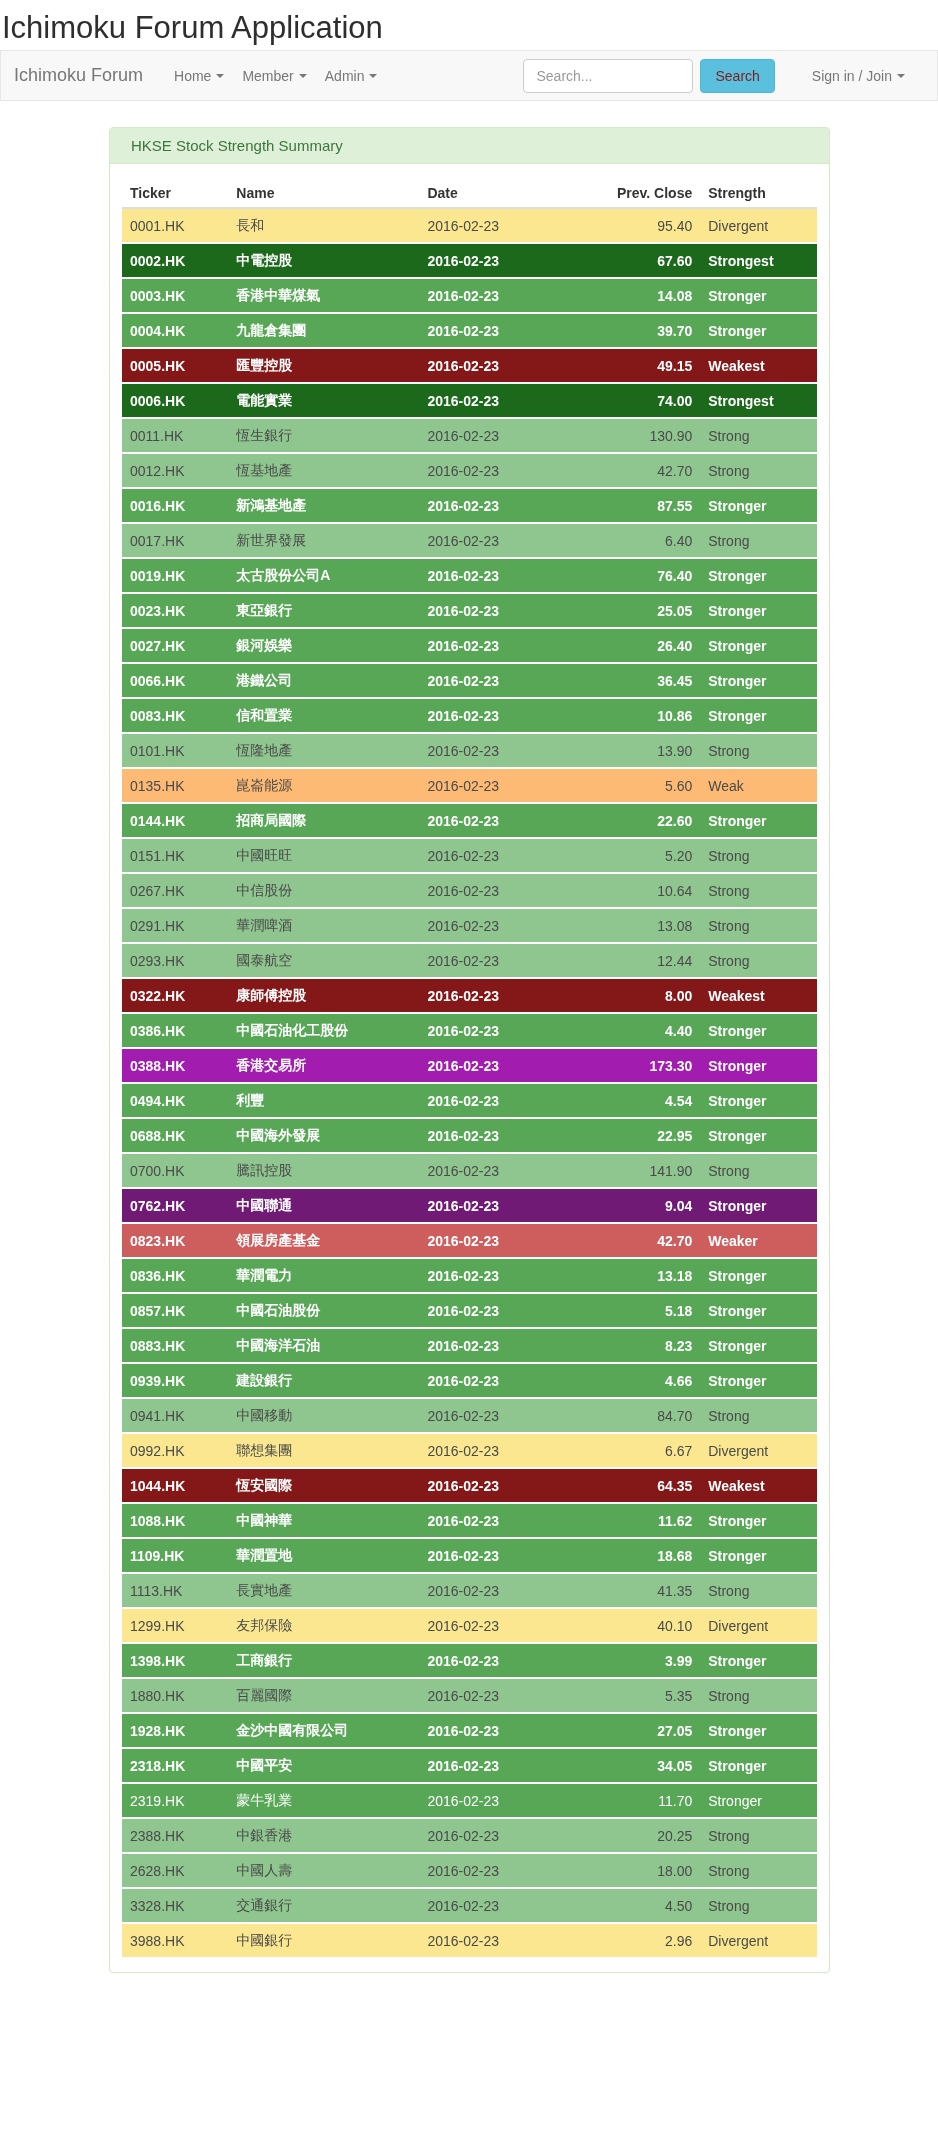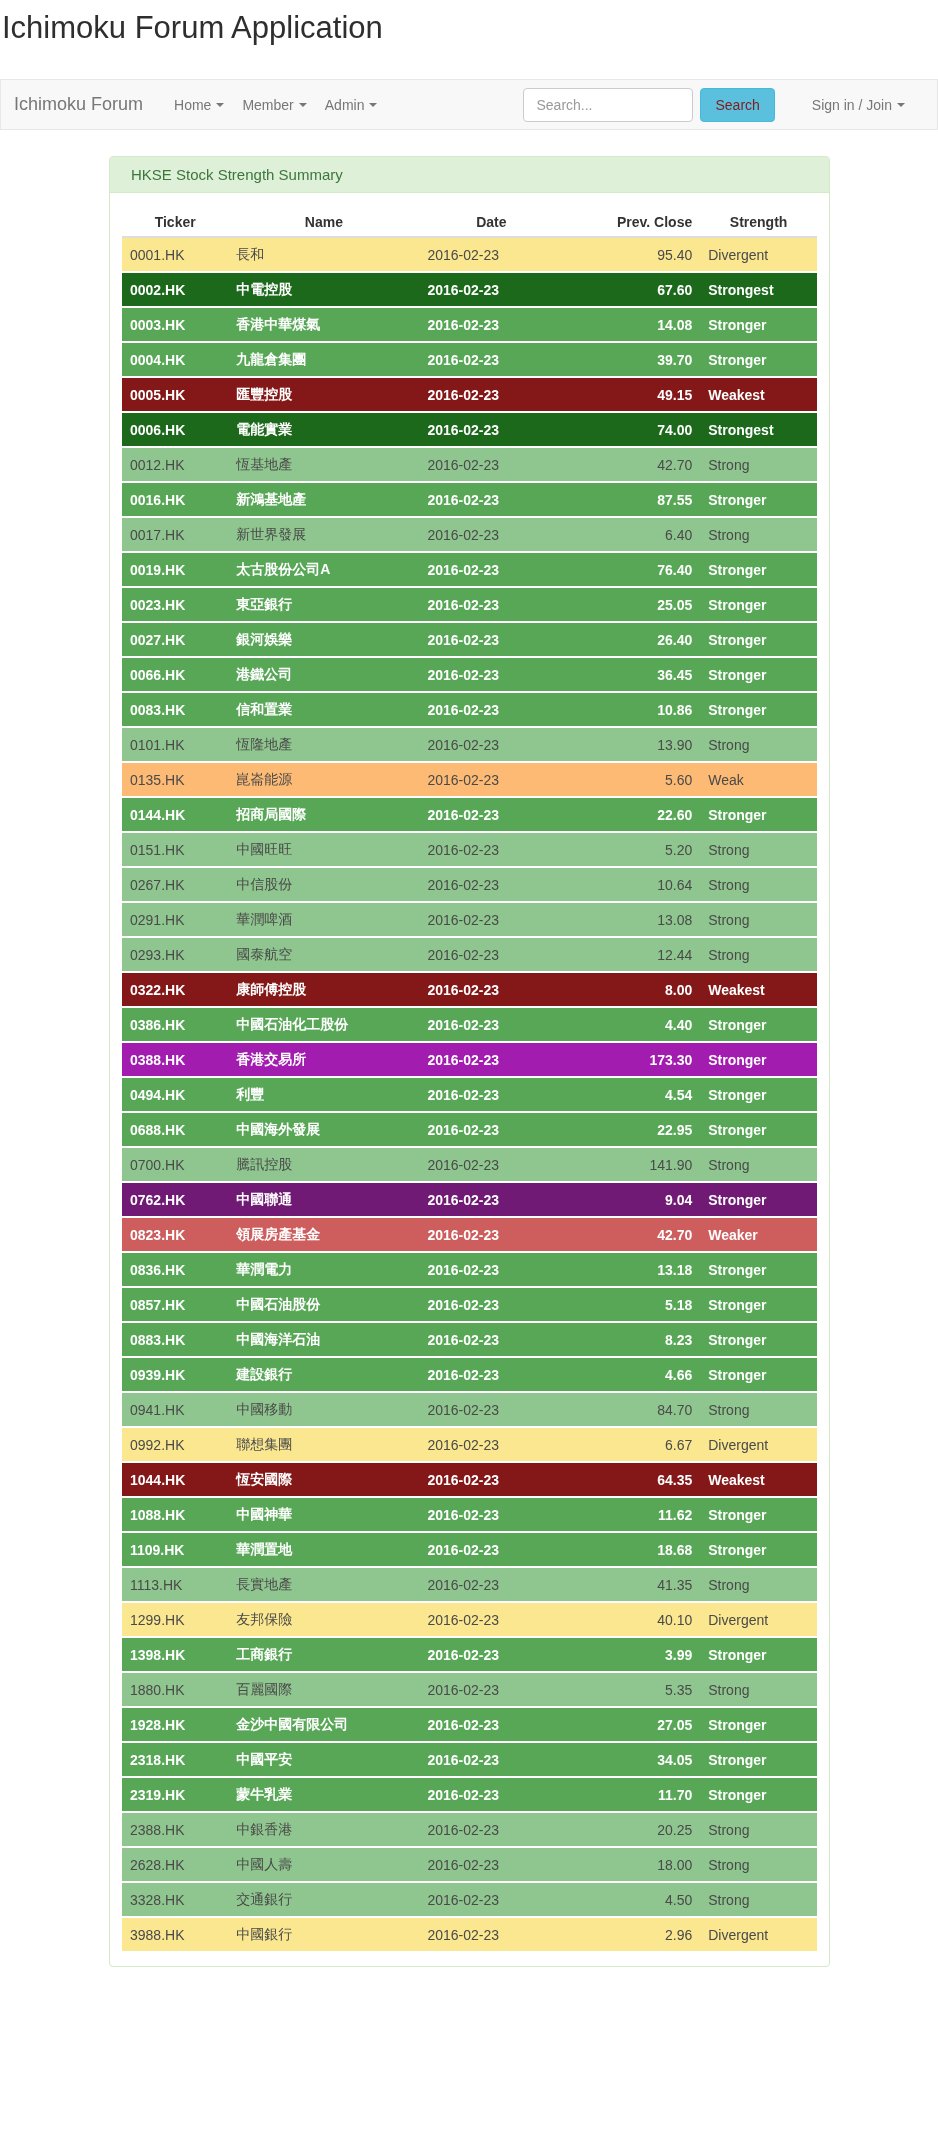--- a/index.html
+++ b/index.html
@@ -15,21 +15,21 @@
   .page-title {
     font-size: 31px;
     font-weight: 500;
     color: #2e2e2e;
     margin: 10px 0 0 2px;
     line-height: 36px;
   }
 
   
   .navbar {
-    margin-top: 33px;
+    margin-top: 4px;
     height: 51px;
     background: #f8f8f8;
     border: 1px solid #e7e7e7;
     display: flex;
     align-items: center;
     padding: 0 13px;
   }
   .navbar-brand {
     font-size: 18px;
     color: #777;
@@ -105,21 +105,21 @@
     width: 100%;
     border-collapse: collapse;
     table-layout: fixed;
   }
   .stock-table col.c-ticker { width: 15.3%; }
   .stock-table col.c-name   { width: 27.5%; }
   .stock-table col.c-date   { width: 20.7%; }
   .stock-table col.c-prev   { width: 19.7%; }
   .stock-table col.c-str    { width: 16.8%; }
   .stock-table th {
-    text-align: center;
+    text-align: left;
     font-weight: bold;
     color: #333;
     padding: 6px 8px;
     border-bottom: 2px solid #ddd;
     font-size: 14px;
     white-space: nowrap;
   }
   .stock-table td {
     padding: 7.5px 8px;
     border-top: 2px solid #fff;
@@ -218,20 +218,27 @@
     <td>Weakest</td>
   </tr>
             <tr style="background-color: rgb(28, 105, 28); color: rgb(255, 255, 255); font-weight: 700;">
     <td>0006.HK</td>
     <td>電能實業</td>
     <td>2016-02-23</td>
     <td class="num">74.00</td>
     <td>Strongest</td>
   </tr>
             <tr style="background-color: rgb(143, 198, 143); color: rgb(74, 74, 74);">
+    <td>0011.HK</td>
+    <td>恆生銀行</td>
+    <td>2016-02-23</td>
+    <td class="num">130.90</td>
+    <td>Strong</td>
+  </tr>
+            <tr style="background-color: rgb(143, 198, 143); color: rgb(74, 74, 74);">
     <td>0012.HK</td>
     <td>恆基地產</td>
     <td>2016-02-23</td>
     <td class="num">42.70</td>
     <td>Strong</td>
   </tr>
             <tr style="background-color: rgb(87, 167, 87); color: rgb(255, 255, 255); font-weight: 700;">
     <td>0016.HK</td>
     <td>新鴻基地產</td>
     <td>2016-02-23</td>
@@ -483,21 +490,21 @@
     <td class="num">27.05</td>
     <td>Stronger</td>
   </tr>
             <tr style="background-color: rgb(87, 167, 87); color: rgb(255, 255, 255); font-weight: 700;">
     <td>2318.HK</td>
     <td>中國平安</td>
     <td>2016-02-23</td>
     <td class="num">34.05</td>
     <td>Stronger</td>
   </tr>
-            <tr style="background-color: rgb(87, 167, 87); color: rgb(255, 255, 255); font-weight: 700; margin-left: 43px;">
+            <tr style="background-color: rgb(87, 167, 87); color: rgb(255, 255, 255); font-weight: 400; margin-left: 43px;">
     <td>2319.HK</td>
     <td>蒙牛乳業</td>
     <td>2016-02-23</td>
     <td class="num">11.70</td>
     <td>Stronger</td>
   </tr>
             <tr style="background-color: rgb(143, 198, 143); color: rgb(74, 74, 74);">
     <td>2388.HK</td>
     <td>中銀香港</td>
     <td>2016-02-23</td>

